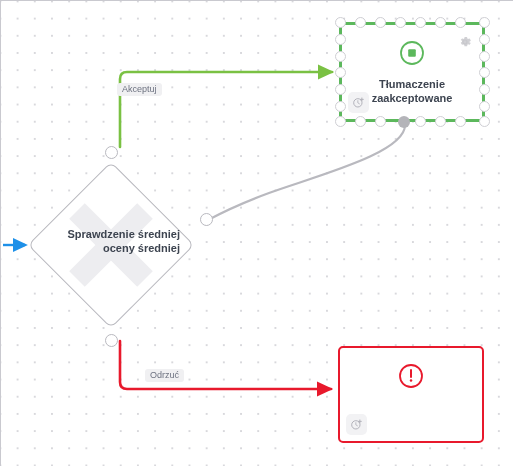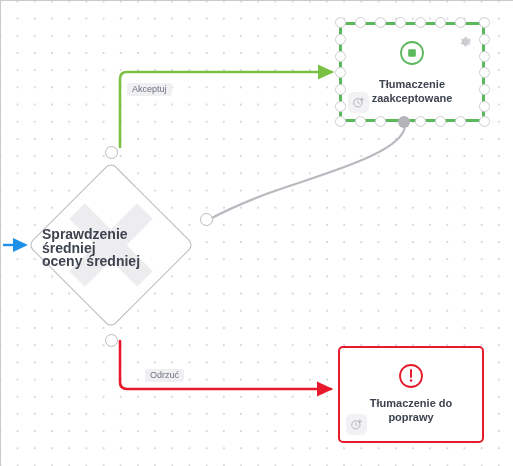--- a/index.html
+++ b/index.html
@@ -44,22 +44,22 @@
   }
   #decision-node .x-watermark {
     position: absolute;
     left: 0; top: 0; width: 166px; height: 166px;
     pointer-events: none;
   }
   #decision-node .dec-label {
     position: absolute;
     left: 14px; top: 66px;
     width: 138px;
-    text-align: left;
-    font-size: 14px;
+    text-align: right;
+    font-size: 11px;
     line-height: 13.5px;
     color: #3d4450;
     font-weight: 600;
   }
   .vertex-handle {
     position: absolute;
     width: 13px; height: 13px;
     background: #ffffff;
     border: 1.5px solid #b9b9bf;
     border-radius: 50%;
@@ -128,21 +128,21 @@
   
   .edge-label {
     position: absolute;
     font-size: 9px;
     color: #6d7280;
     background: #f0f0f2;
     border-radius: 3px;
     padding: 1px 5px 2px 5px;
     white-space: nowrap;
   }
-  #label-accept { left: 126px; top: 82px; }
+  #label-accept { left: 116px; top: 82px; }
   #label-reject { left: 144px; top: 368px; }
 
   
   .edge-endpoint-dot {
     position: absolute;
     width: 12px; height: 12px;
     border-radius: 50%;
     background: #b4b4b9;
   }
 </style>
@@ -257,24 +257,20 @@
   <div class="edge-endpoint-dot" style="left:397px; top:115px;"></div>
 
   <div class="rect-node" id="rework-node">
 
     <svg class="node-status-icon" viewBox="0 0 26 26">
       <circle cx="13" cy="13" r="11" fill="none" stroke="#e8192c" stroke-width="1.8"></circle>
       <path d="M13 7 L13 14" stroke="#e8192c" stroke-width="2" stroke-linecap="round"></path>
       <circle cx="13" cy="17.6" r="1.25" fill="#e8192c"></circle>
     </svg>
 
-    <div class="node-title">
-      <span>Tłumaczenie do</span><br>
-      <span>poprawy</span>
-    </div>
 
     <div class="corner-badge">
       <svg width="13" height="13" viewBox="0 0 20 20">
         <circle cx="9" cy="10.5" r="6.4" fill="none" stroke="#b0b0b8" stroke-width="1.5"></circle>
         <path d="M9 7.2 L9 10.5 L11.4 12" stroke="#b0b0b8" stroke-width="1.3" fill="none" stroke-linecap="round"></path>
         <path d="M15.2 3 L15.2 7.4 M13 5.2 L17.4 5.2" stroke="#b0b0b8" stroke-width="1.5" stroke-linecap="round"></path>
       </svg>
     </div>
   </div>
 

